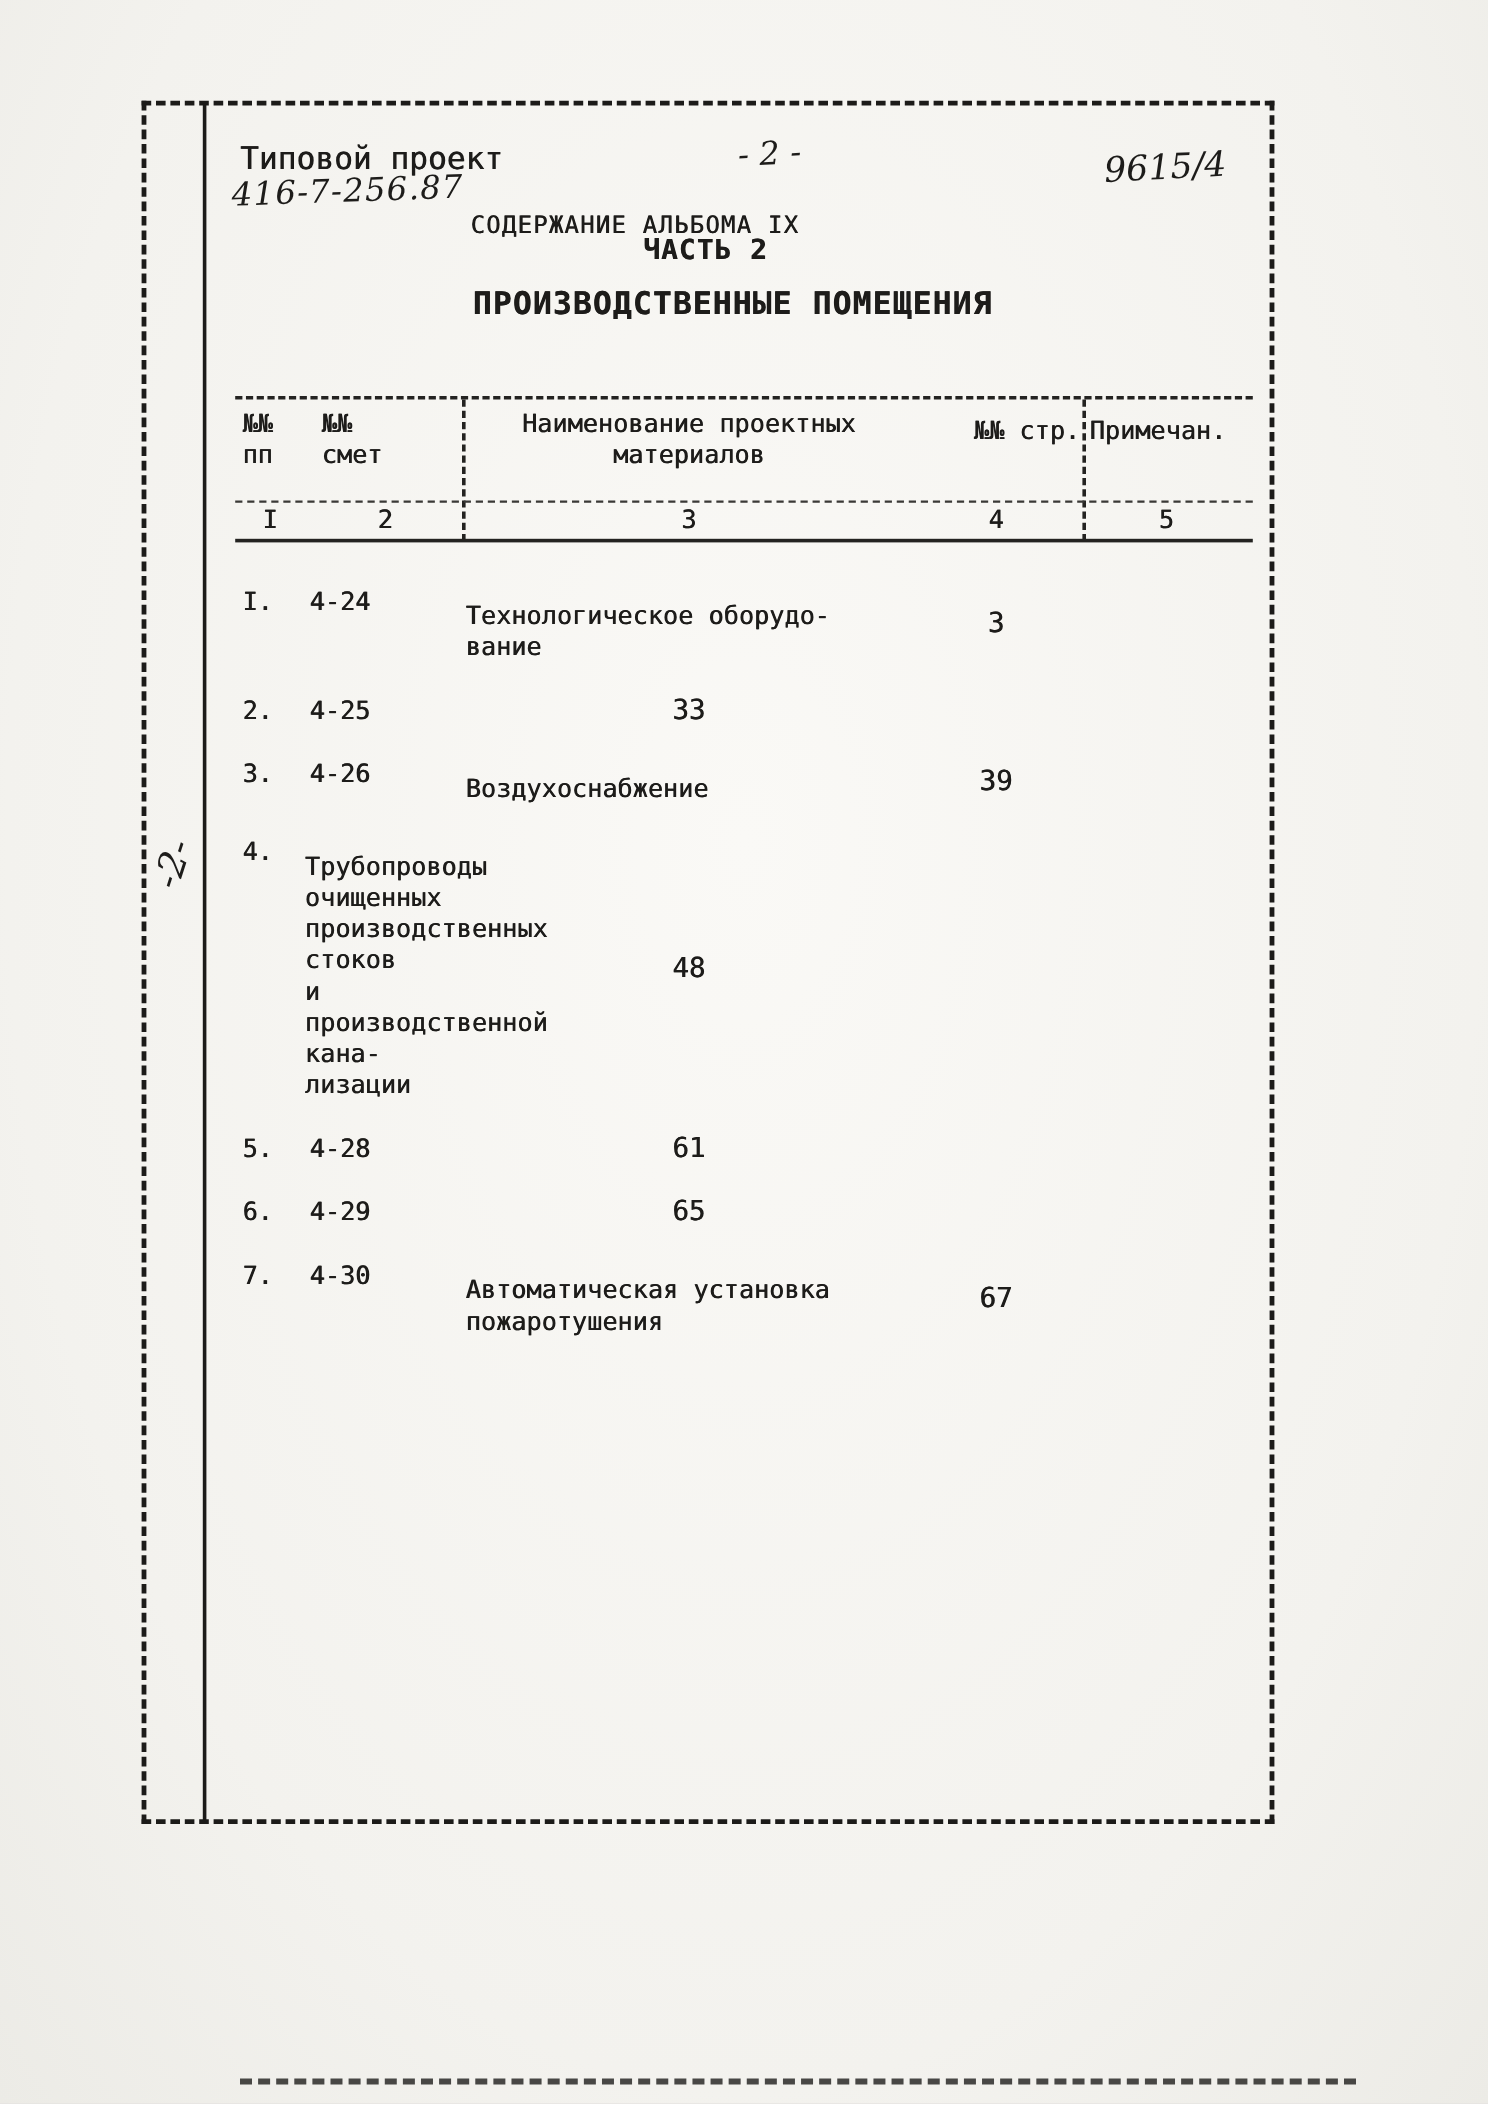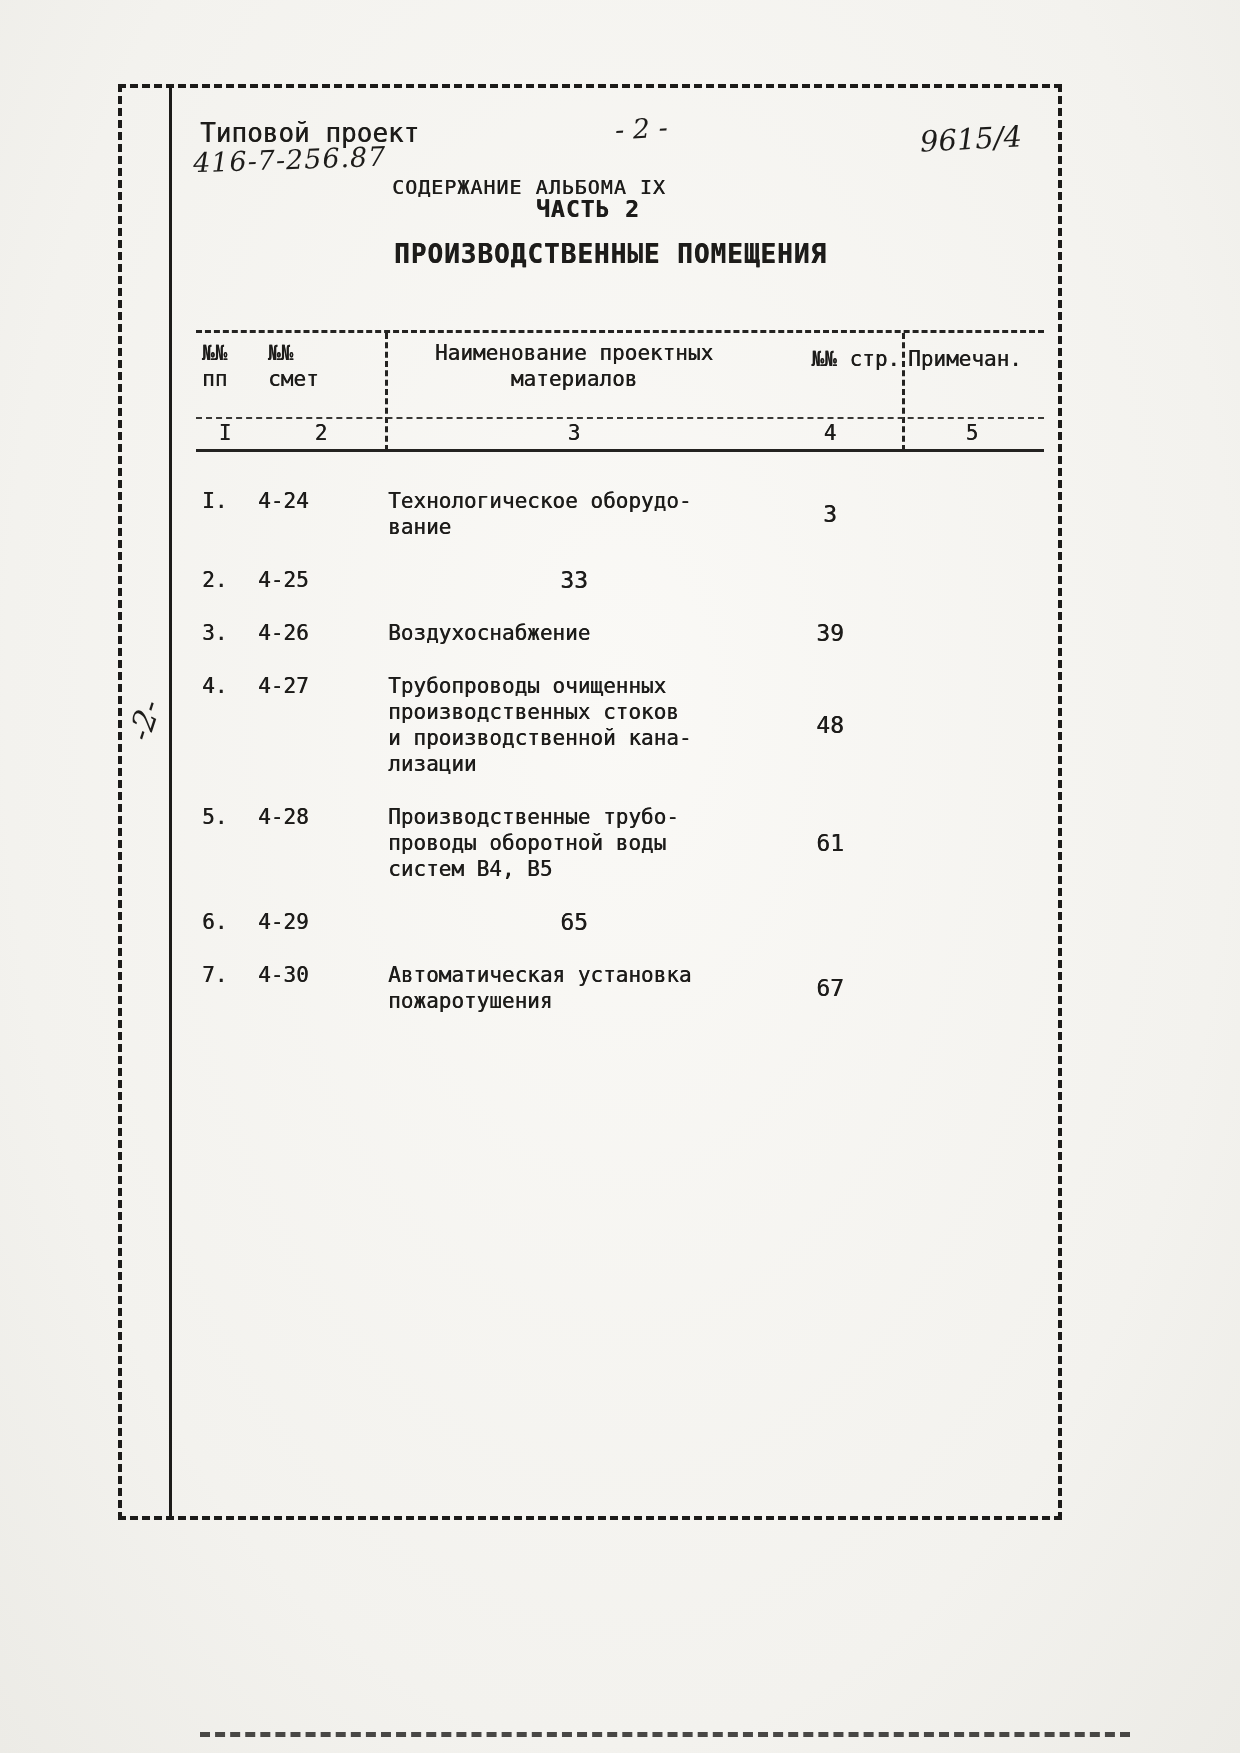--- a/index.html
+++ b/index.html
@@ -69,21 +69,21 @@
 
   .rows { margin-top:38px; }
   .row {
     display:grid;
     grid-template-columns:58px 134px 372px 140px 1fr;
     margin-bottom:27px;
     line-height:26px;
   }
   .cell-n { padding-left:6px; }
   .cell-smeta { padding-left:4px; }
-  .cell-name { white-space:pre-line; }
+  .cell-name { white-space:pre-line;margin-top:12px; }
   .cell-page { text-align:center; align-self:center; font-size:23px; }
 </style>
 </head>
 <body>
 
 <div class="page">
 
   <div class="frame"></div>
   <div class="binding-line"></div>
   <div class="bottom-edge"></div>
@@ -144,35 +144,31 @@
   <div class="row">
     <div class="cell-n">3.</div>
     <div class="cell-smeta">4-26</div>
     <div class="cell-name">Воздухоснабжение</div>
     <div class="cell-page">39</div>
     <div class="cell-note"></div>
   </div>
 
   <div class="row">
     <div class="cell-n">4.</div>
-    <div class="cell-smeta">4-27</div>
     <div class="cell-name">Трубопроводы очищенных
 производственных стоков
 и производственной кана-
 лизации</div>
     <div class="cell-page">48</div>
     <div class="cell-note"></div>
   </div>
 
   <div class="row">
     <div class="cell-n">5.</div>
     <div class="cell-smeta">4-28</div>
-    <div class="cell-name">Производственные трубо-
-проводы оборотной воды
-систем В4, В5</div>
     <div class="cell-page">61</div>
     <div class="cell-note"></div>
   </div>
 
   <div class="row">
     <div class="cell-n">6.</div>
     <div class="cell-smeta">4-29</div>
     <div class="cell-page">65</div>
     <div class="cell-note"></div>
   </div>

